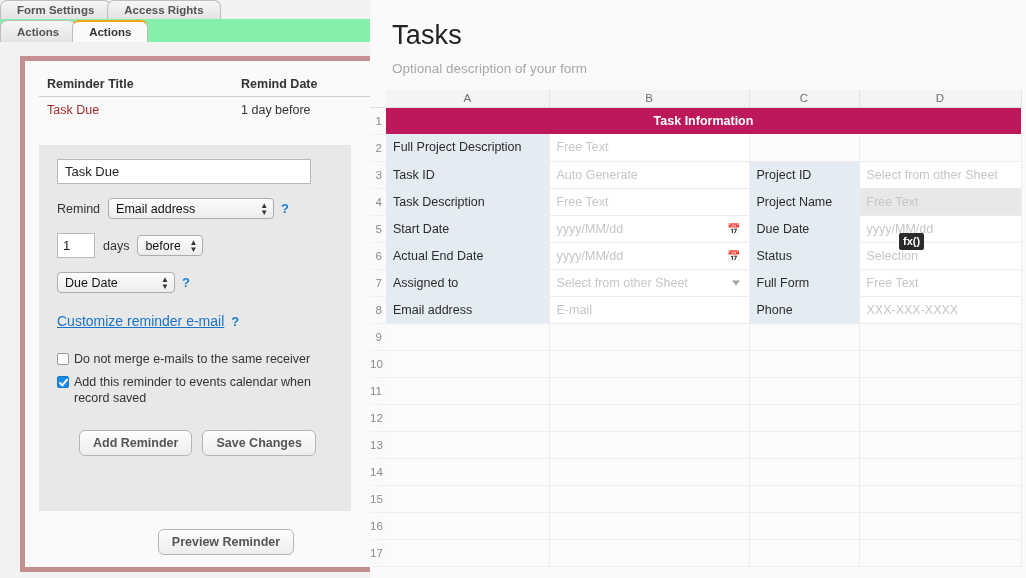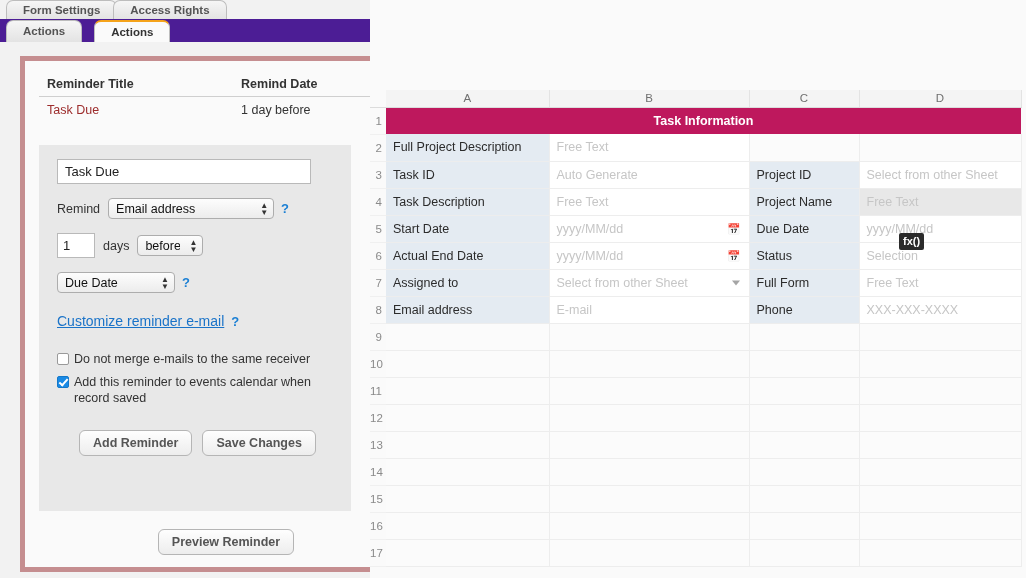--- a/index.html
+++ b/index.html
@@ -13,23 +13,23 @@
 
   
   #left-panel {
     position: relative;
     width: 370px; height: 578px;
     background: #f2f2f2;
     flex: 0 0 370px;
   }
 
   
-  .tabrow { position: relative; height: 19px; display: flex; align-items: center; padding-left: 6px; }
+  .tabrow { position: relative; height: 19px; display: flex; align-items: flex-end; }
   .tabrow.row1 { background: #f2f2f2; }
-  .tabrow.row2 { background: #4c1d95; height: 23px; gap: 16px; }
+  .tabrow.row2 { background: #86efac; height: 23px; }
 
   .tab {
     position: relative;
     height: 19px;
     padding: 0 16px 0 16px;
     display: flex; align-items: center;
     font-size: 11.5px; font-weight: bold; color: #545454;
     background: linear-gradient(#f6f6f6, #e3e3e3);
     border: 1px solid #bdbdbd;
     border-bottom: none;
@@ -333,20 +333,24 @@
         </div>
 
       </div>
     </div>
   </div>
 
   <div class="divider-v"></div>
 
   <div id="right-panel">
 
+    <div id="form-head">
+      <div id="form-title">Tasks</div>
+      <div id="form-desc">Optional description of your form</div>
+    </div>
 
     <div id="grid">
       <table class="sheet">
         <colgroup>
           <col class="rh">
             <col class="ca">
             <col class="cb">
             <col class="cc">
             <col class="cd">
         </colgroup>

